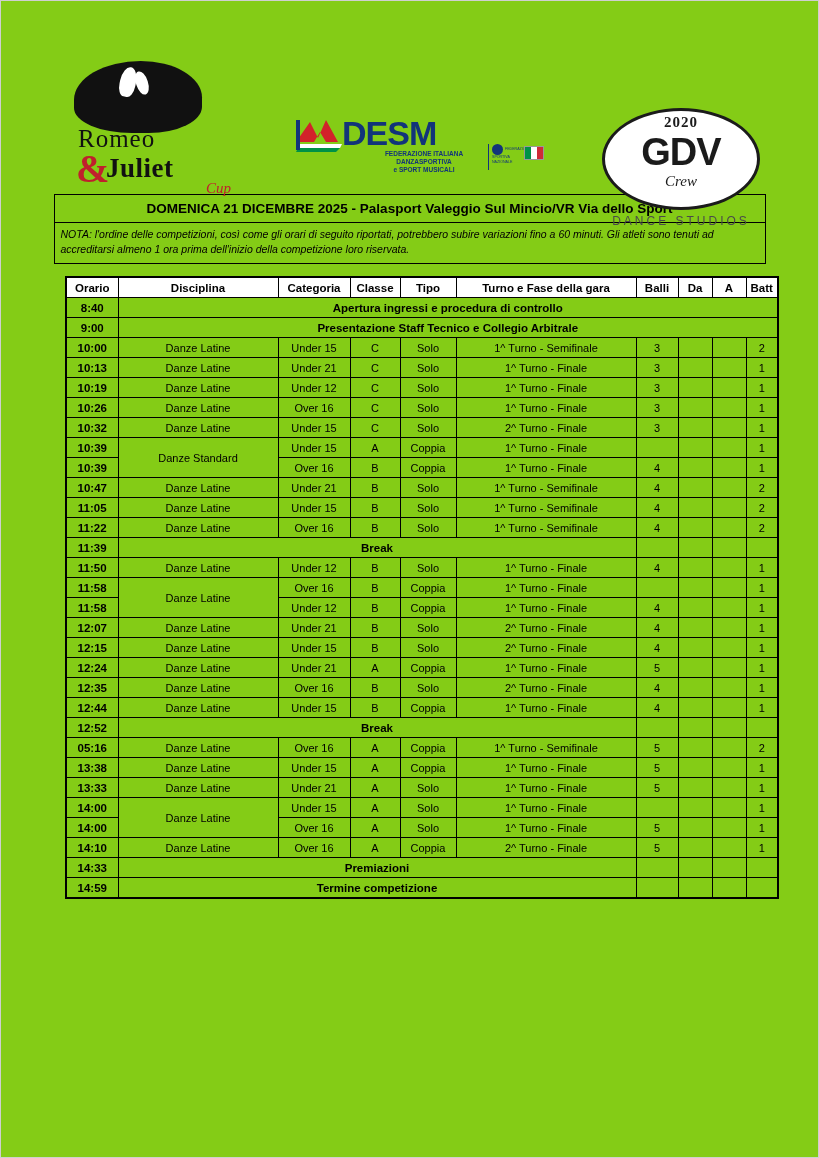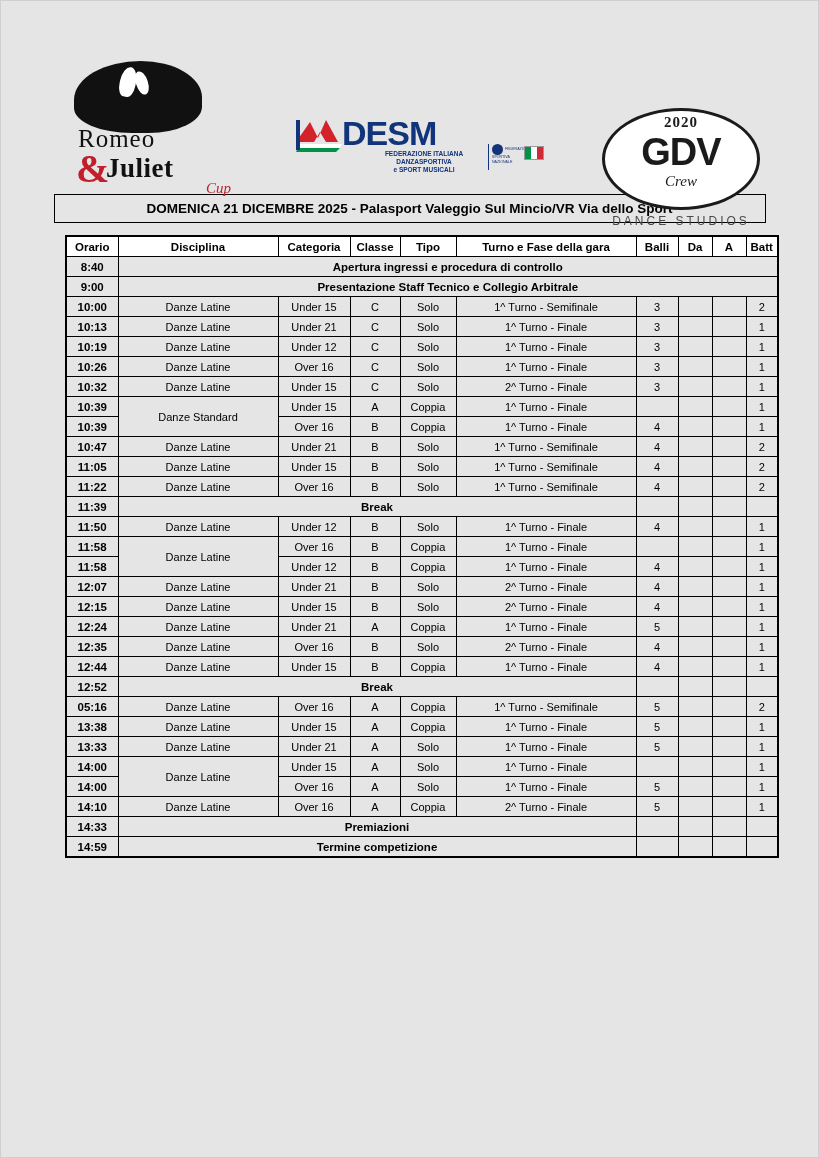--- a/index.html
+++ b/index.html
@@ -13,21 +13,21 @@
     font-family: "Liberation Sans", sans-serif;
     color: #000;
     position: relative;
   }
   .page {
     position: relative;
     width: 819px;
     height: 1158px;
     box-sizing: border-box;
     border: 1px solid #cfcfcf;
-    background: #e5e5e5;
+    background: #84cc16;
   }
 
   
   .logos {
     position: relative;
     height: 130px;
     margin-top: 55px;
   }
   .logo-rj {
     position: absolute;
@@ -321,20 +321,21 @@
         <div class="gdv-main">GDV</div>
         <div class="gdv-crew">Crew</div>
       </div>
       <div class="gdv-studios">DANCE STUDIOS</div>
     </div>
 
   </div>
 
   <div class="title-wrap">
     <div class="title-box">DOMENICA 21 DICEMBRE 2025 - Palasport Valeggio Sul Mincio/VR Via dello Sport</div>
+    <div class="note-box">NOTA: l'ordine delle competizioni, così come gli orari di seguito riportati, potrebbero subire variazioni fino a 60 minuti. Gli atleti sono tenuti ad accreditarsi almeno 1 ora prima dell'inizio della competizione loro riservata.</div>
   </div>
 
   <div class="table-wrap">
     <table class="sched outer-border">
       <colgroup>
         <col class="c-orario">
           <col class="c-disciplina">
           <col class="c-categoria">
           <col class="c-classe">
         <col class="c-tipo">

